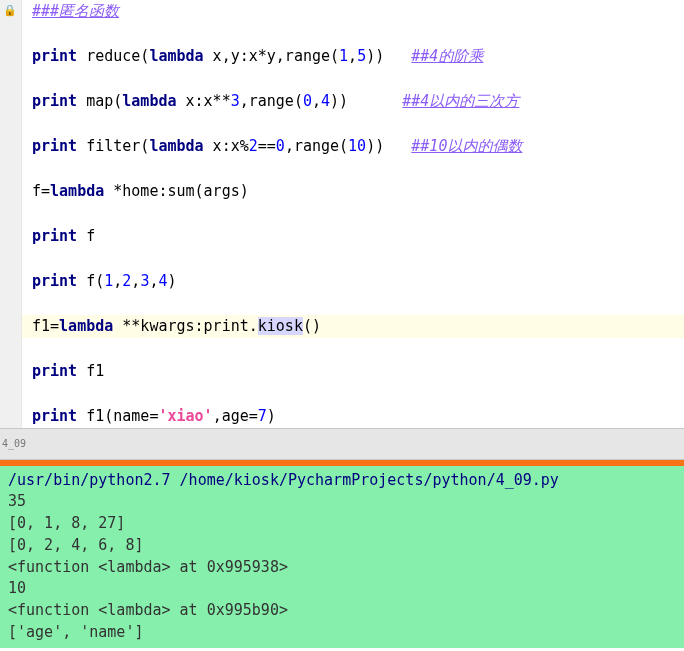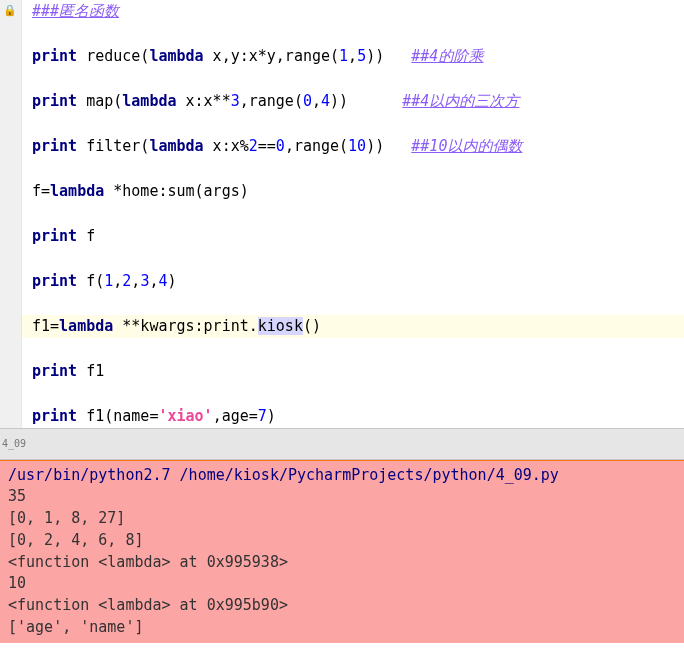--- a/index.html
+++ b/index.html
@@ -12,21 +12,21 @@
   .code { padding-left: 10px; white-space: pre; }
   .kw { color:#000080; font-weight:700; }
   .fn { color:#000000;margin-top:36px; }
   .num { color:#0000ff; }
   .str { color:#ec4899; font-weight:700; }
   .comment { color:#8b5cf6; font-style:italic;text-decoration:underline; }
   .op { color:#000000; }
   .hl-line { background:#fffde6; }
   .hl-sel { background:#d6d6ff; }
   .sep-bar { height:32px; background:#e6e6e6; border-top:1px solid #c8c8c8; border-bottom:1px solid #c8c8c8; font-size:10px; color:#777; padding-left:2px; display:flex; align-items:center; }
-  .console { background:#fca5a5; border-top:1px solid #f97316; padding:4px 8px 4px 8px; font-family:"DejaVu Sans Mono","Menlo","Consolas",monospace; font-size:15px; line-height:1.45; }
+  .console { background:#86efac; border-top:6px solid #f97316; padding:4px 8px 4px 8px; font-family:"DejaVu Sans Mono","Menlo","Consolas",monospace; font-size:15px; line-height:1.45; }
   .console-cmd { color:#000080; }
   .console-out { color:#333333; }
   .console .cline { min-height:21px; }
 </style>
 </head>
 <body>
 
 <div class="editor-wrap">
 
   <div class="editor" id="editor-root">

